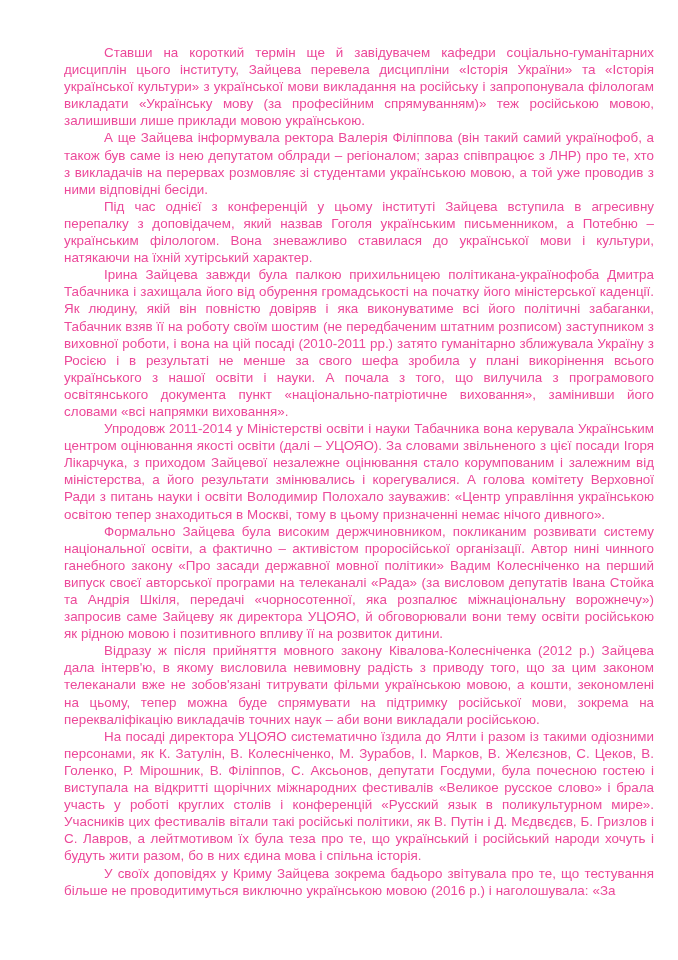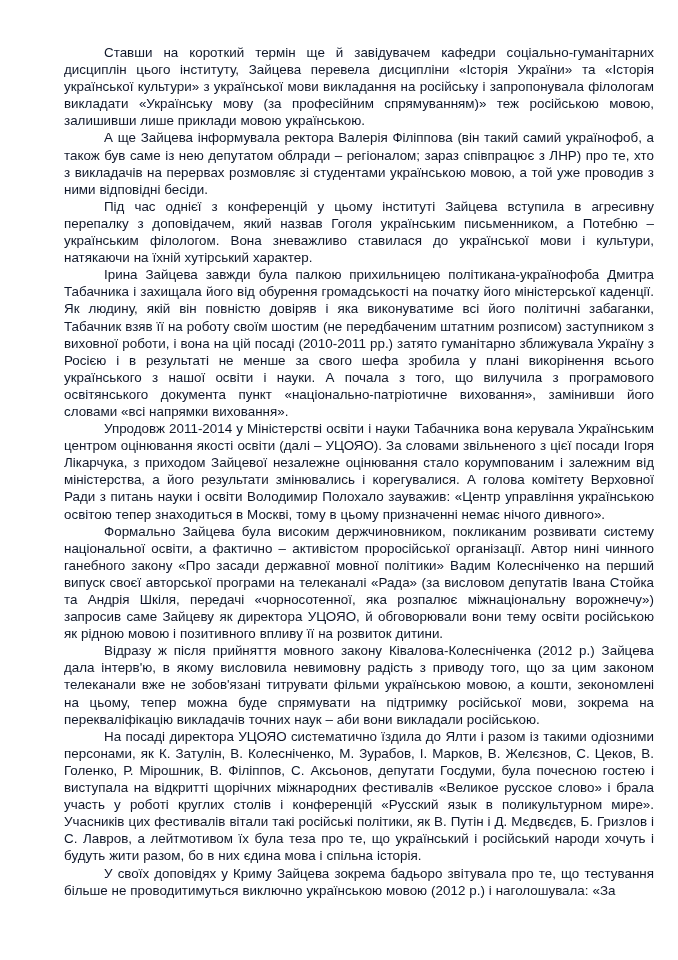--- a/index.html
+++ b/index.html
@@ -17,34 +17,34 @@
     width: 678px;
     height: 960px;
     background: #ffffff;
     padding: 44px 24px 0 64px;
   }
   .text-block p {
     margin: 0;
     font-family: "Liberation Sans", "DejaVu Sans", sans-serif;
     font-size: 13.4px;
     line-height: 17.1px;
-    color: #0f172a;
+    color: #ec4899;
     text-align: justify;
     text-indent: 40px;
     word-spacing: 0.2px;
   }
 </style>
 </head>
 <body>
 
 <div class="page">
   <div class="text-block">
     <p>Ставши на короткий термін ще й завідувачем кафедри соціально-гуманітарних дисциплін цього інституту, Зайцева перевела дисципліни «Історія України» та «Історія української культури» з української мови викладання на російську і запропонувала філологам викладати «Українську мову (за професійним спрямуванням)» теж російською мовою, залишивши лише приклади мовою українською.</p>
     <p>А ще Зайцева інформувала ректора Валерія Філіппова (він такий самий українофоб, а також був саме із нею депутатом облради – регіоналом; зараз співпрацює з ЛНР) про те, хто з викладачів на перервах розмовляє зі студентами українською мовою, а той уже проводив з ними відповідні бесіди.</p>
     <p>Під час однієї з конференцій у цьому інституті Зайцева вступила в агресивну перепалку з доповідачем, який назвав Гоголя українським письменником, а Потебню – українським філологом. Вона зневажливо ставилася до української мови і культури, натякаючи на їхній хутірський характер.</p>
     <p>Ірина Зайцева завжди була палкою прихильницею політикана-українофоба Дмитра Табачника і захищала його від обурення громадськості на початку його міністерської каденції. Як людину, якій він повністю довіряв і яка виконуватиме всі його політичні забаганки, Табачник взяв її на роботу своїм шостим (не передбаченим штатним розписом) заступником з виховної роботи, і вона на цій посаді (2010-2011 рр.) затято гуманітарно зближувала Україну з Росією і в результаті не менше за свого шефа зробила у плані викорінення всього українського з нашої освіти і науки. А почала з того, що вилучила з програмового освітянського документа пункт «національно-патріотичне виховання», замінивши його словами «всі напрямки виховання».</p>
     <p>Упродовж 2011-2014 у Міністерстві освіти і науки Табачника вона керувала Українським центром оцінювання якості освіти (далі – УЦОЯО). За словами звільненого з цієї посади Ігоря Лікарчука, з приходом Зайцевої незалежне оцінювання стало корумпованим і залежним від міністерства, а його результати змінювались і корегувалися. А голова комітету Верховної Ради з питань науки і освіти Володимир Полохало зауважив: «Центр управління українською освітою тепер знаходиться в Москві, тому в цьому призначенні немає нічого дивного».</p>
     <p>Формально Зайцева була високим держчиновником, покликаним розвивати систему національної освіти, а фактично – активістом проросійської організації. Автор нині чинного ганебного закону «Про засади державної мовної політики» Вадим Колесніченко на перший випуск своєї авторської програми на телеканалі «Рада» (за висловом депутатів Івана Стойка та Андрія Шкіля, передачі «чорносотенної, яка розпалює міжнаціональну ворожнечу») запросив саме Зайцеву як директора УЦОЯО, й обговорювали вони тему освіти російською як рідною мовою і позитивного впливу її на розвиток дитини.</p>
     <p>Відразу ж після прийняття мовного закону Ківалова-Колесніченка (2012 р.) Зайцева дала інтерв'ю, в якому висловила невимовну радість з приводу того, що за цим законом телеканали вже не зобов'язані титрувати фільми українською мовою, а кошти, зекономлені на цьому, тепер можна буде спрямувати на підтримку російської мови, зокрема на перекваліфікацію викладачів точних наук – аби вони викладали російською.</p>
     <p>На посаді директора УЦОЯО систематично їздила до Ялти і разом із такими одіозними персонами, як К. Затулін, В. Колесніченко, М. Зурабов, І. Марков, В. Желєзнов, С. Цеков, В. Голенко, Р. Мірошник, В. Філіппов, С. Аксьонов, депутати Госдуми, була почесною гостею і виступала на відкритті щорічних міжнародних фестивалів «Великое русское слово» і брала участь у роботі круглих столів і конференцій «Русский язык в поликультурном мире». Учасників цих фестивалів вітали такі російські політики, як В. Путін і Д. Мєдвєдєв, Б. Гризлов і С. Лавров, а лейтмотивом їх була теза про те, що український і російський народи хочуть і будуть жити разом, бо в них єдина мова і спільна історія.</p>
-    <p>У своїх доповідях у Криму Зайцева зокрема бадьоро звітувала про те, що тестування більше не проводитимуться виключно українською мовою (2012 р.) і наголошувала: «За</p>
+    <p>У своїх доповідях у Криму Зайцева зокрема бадьоро звітувала про те, що тестування більше не проводитимуться виключно українською мовою (2016 р.) і наголошувала: «За</p>
   </div>
 </div>
 
 </body></html>

